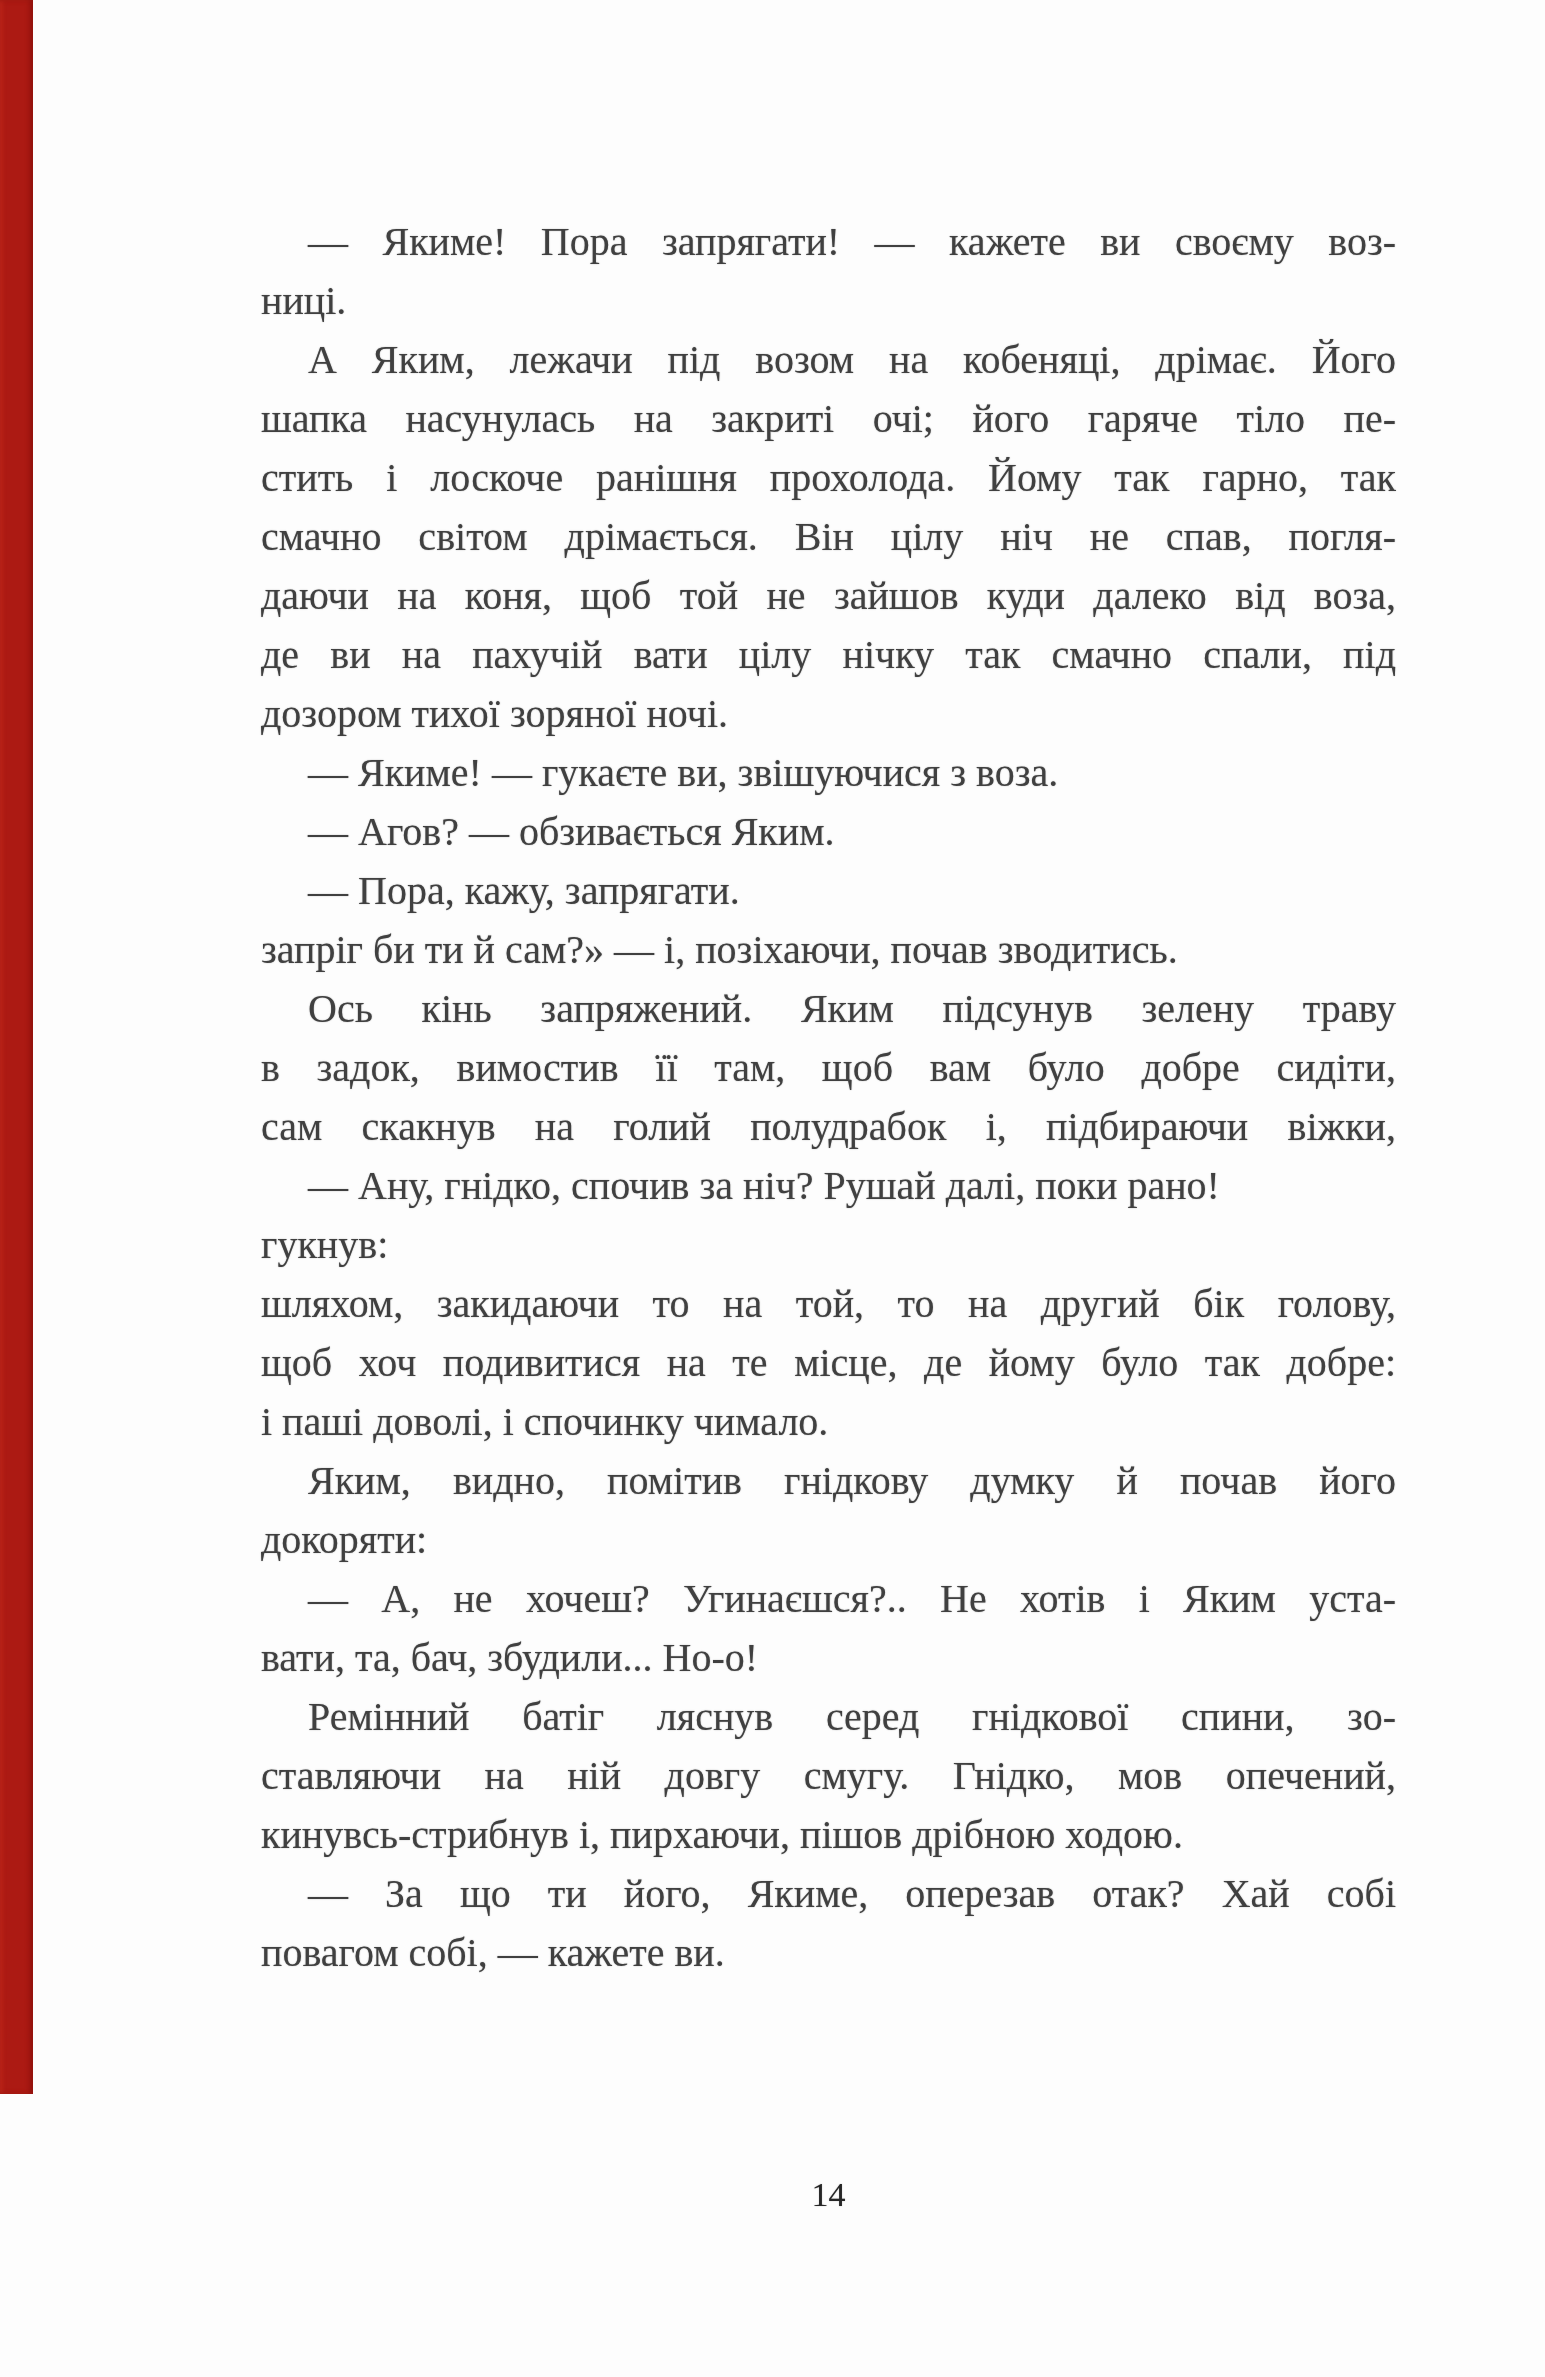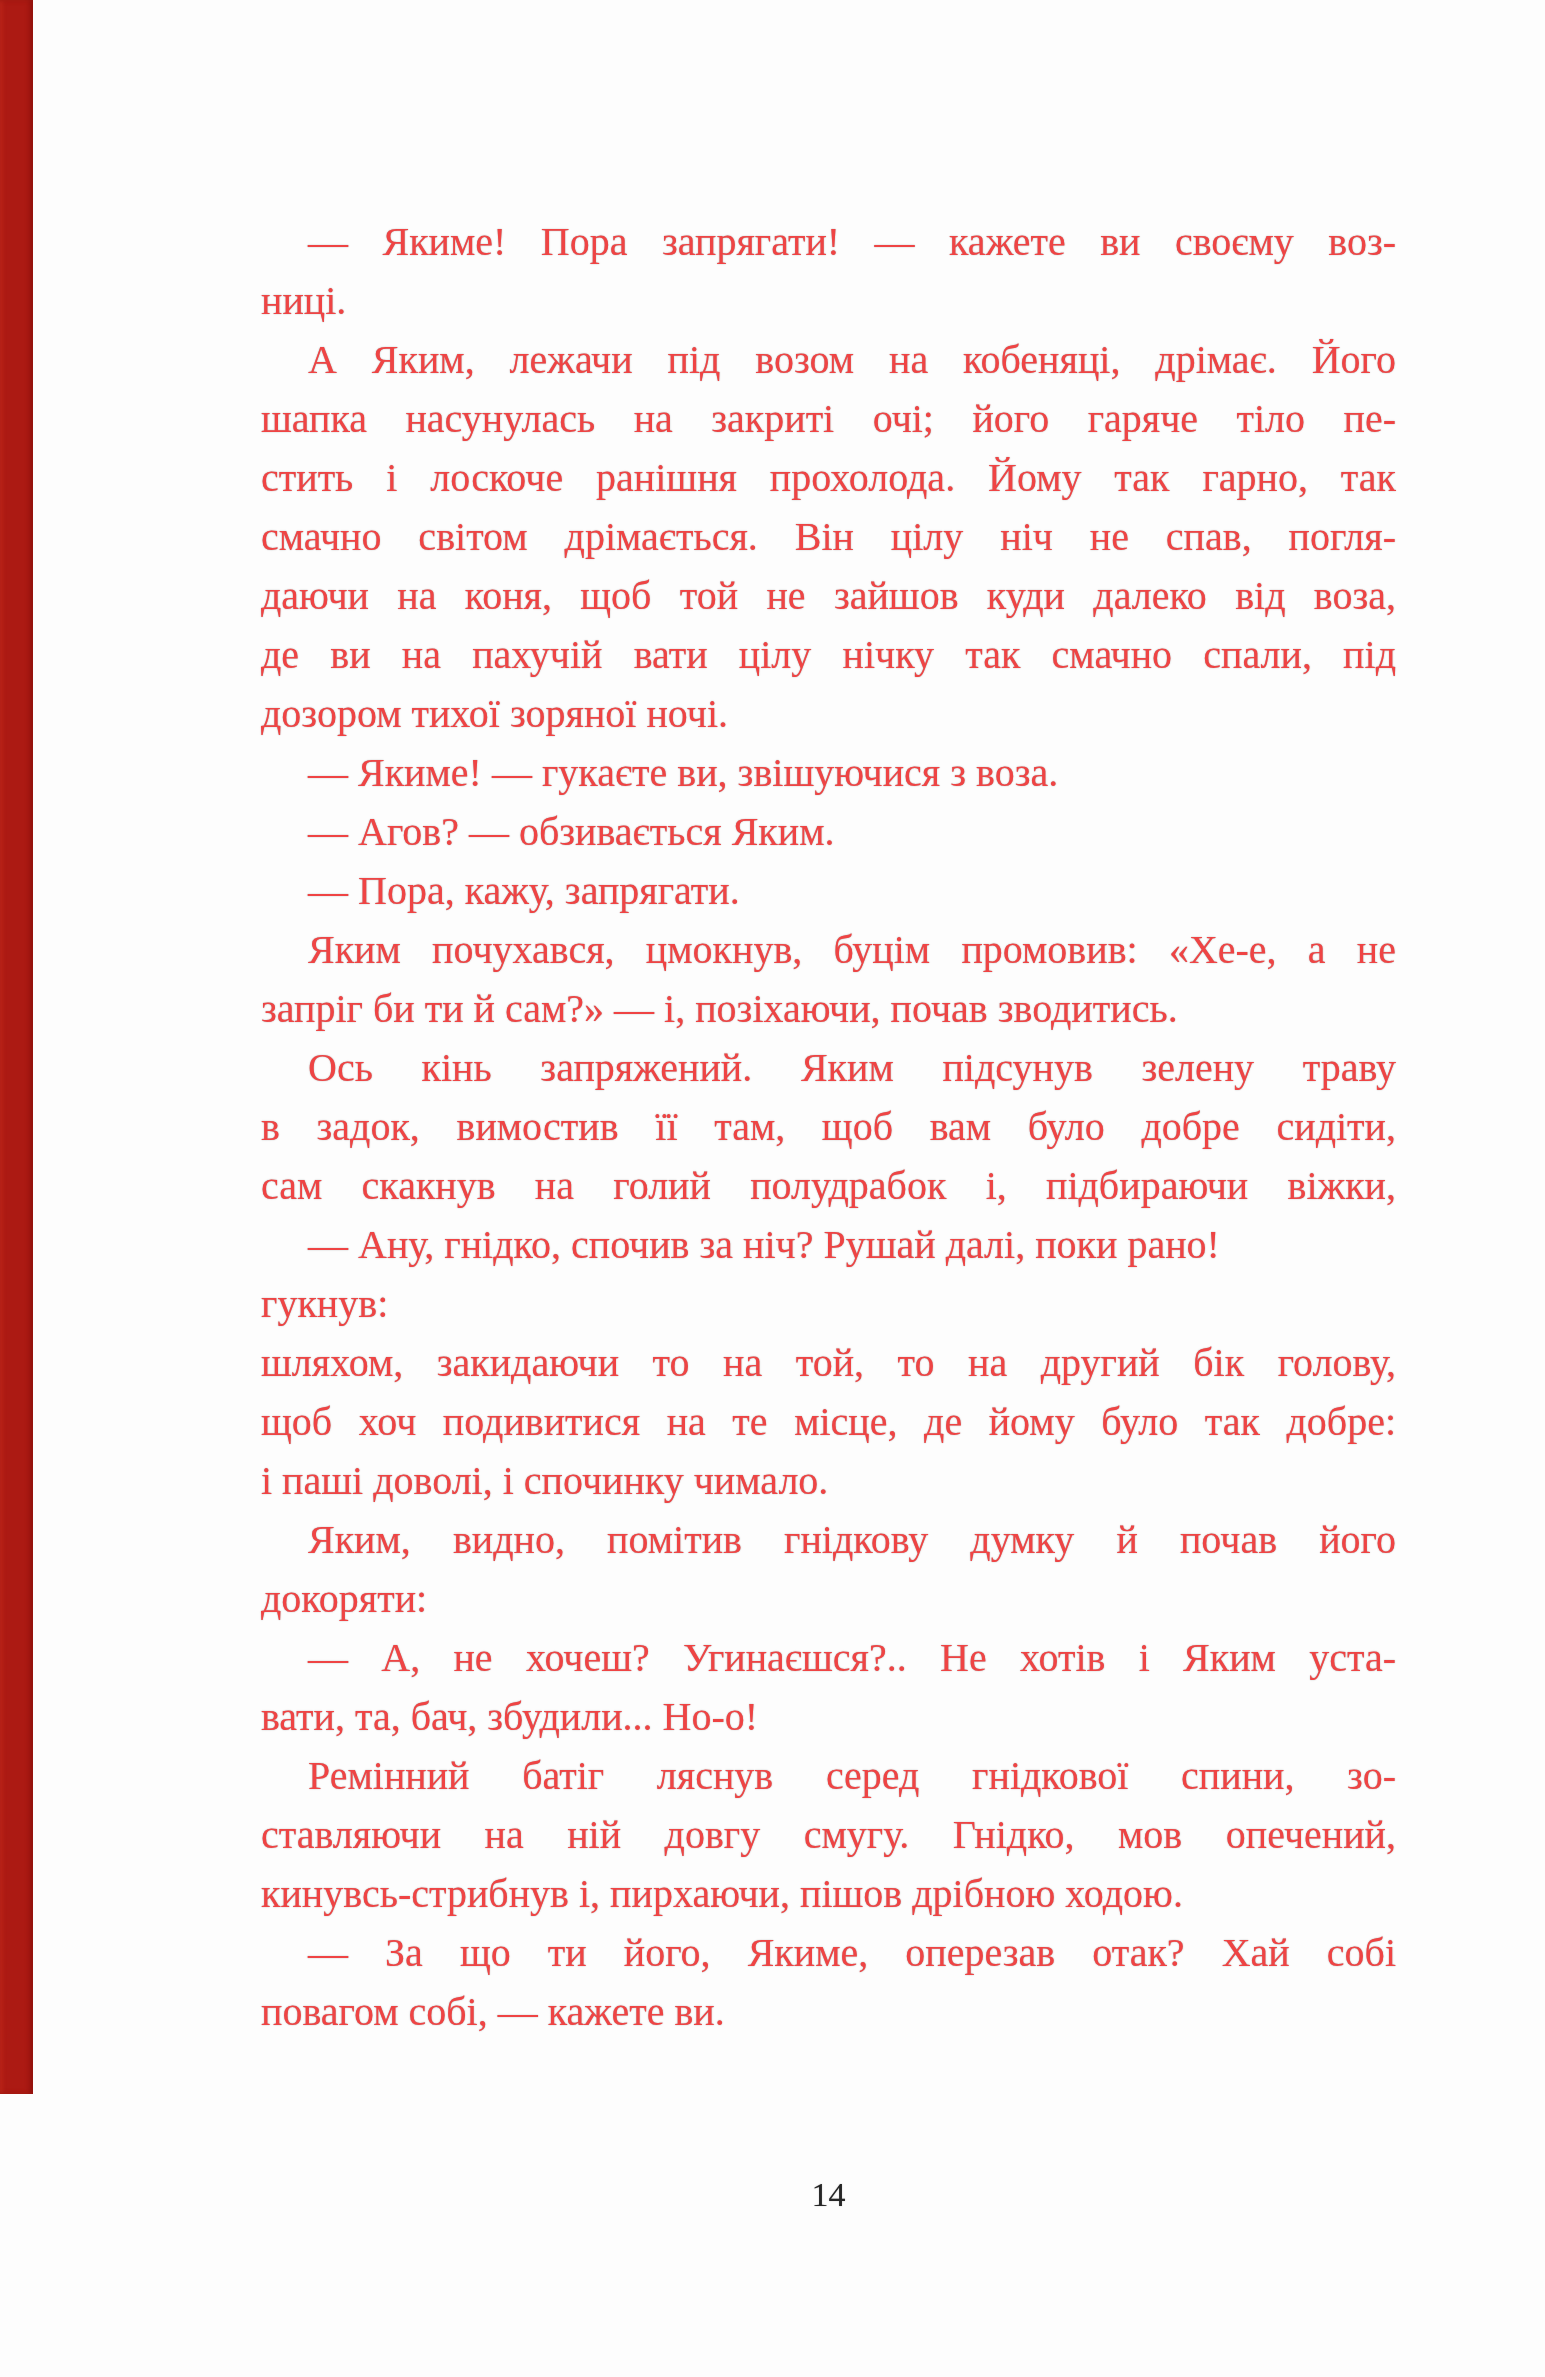--- a/index.html
+++ b/index.html
@@ -33,21 +33,21 @@
   .page-text {
     position: absolute;
     left: 261px;
     top: 212px;
     width: 1135px;
   }
   .line {
     height: 59px;
     line-height: 59px;
     font-size: 40px;
-    color: #ef4444;
+    color: #404040;
     text-align: justify;
     text-shadow: 0 0 1.3px rgba(30,30,30,0.42);
     white-space: normal;
     overflow: visible;
   }
   .line.jl {
     text-align-last: justify;
   }
   .line.ind {
     text-indent: 47px;
@@ -75,21 +75,20 @@
       <div class="line ind jl">А Яким, лежачи під возом на кобеняці, дрімає. Його</div>
       <div class="line jl">шапка насунулась на закриті очі; його гаряче тіло пе-</div>
       <div class="line jl">стить і лоскоче ранішня прохолода. Йому так гарно, так</div>
       <div class="line jl">смачно світом дрімається. Він цілу ніч не спав, погля-</div>
       <div class="line jl">даючи на коня, щоб той не зайшов куди далеко від воза,</div>
       <div class="line jl">де ви на пахучій вати цілу нічку так смачно спали, під</div>
       <div class="line">дозором тихої зоряної ночі.</div>
       <div class="line ind">— Якиме! — гукаєте ви, звішуючися з воза.</div>
       <div class="line ind">— Агов? — обзивається Яким.</div>
       <div class="line ind">— Пора, кажу, запрягати.</div>
-      <div class="line ind jl">Яким почухався, цмокнув, буцім промовив: «Хе-е, а не</div>
       <div class="line">запріг би ти й сам?» — і, позіхаючи, почав зводитись.</div>
       <div class="line ind jl">Ось кінь запряжений. Яким підсунув зелену траву</div>
       <div class="line jl">в задок, вимостив її там, щоб вам було добре сидіти,</div>
       <div class="line jl">сам скакнув на голий полудрабок і, підбираючи віжки,</div>
       <div class="line ind">— Ану, гнідко, спочив за ніч? Рушай далі, поки рано!</div>
       <div class="line">гукнув:</div>
       <div class="line jl">шляхом, закидаючи то на той, то на другий бік голову,</div>
       <div class="line jl">щоб хоч подивитися на те місце, де йому було так добре:</div>
       <div class="line">і паші доволі, і спочинку чимало.</div>
       <div class="line ind jl">Яким, видно, помітив гнідкову думку й почав його</div>

